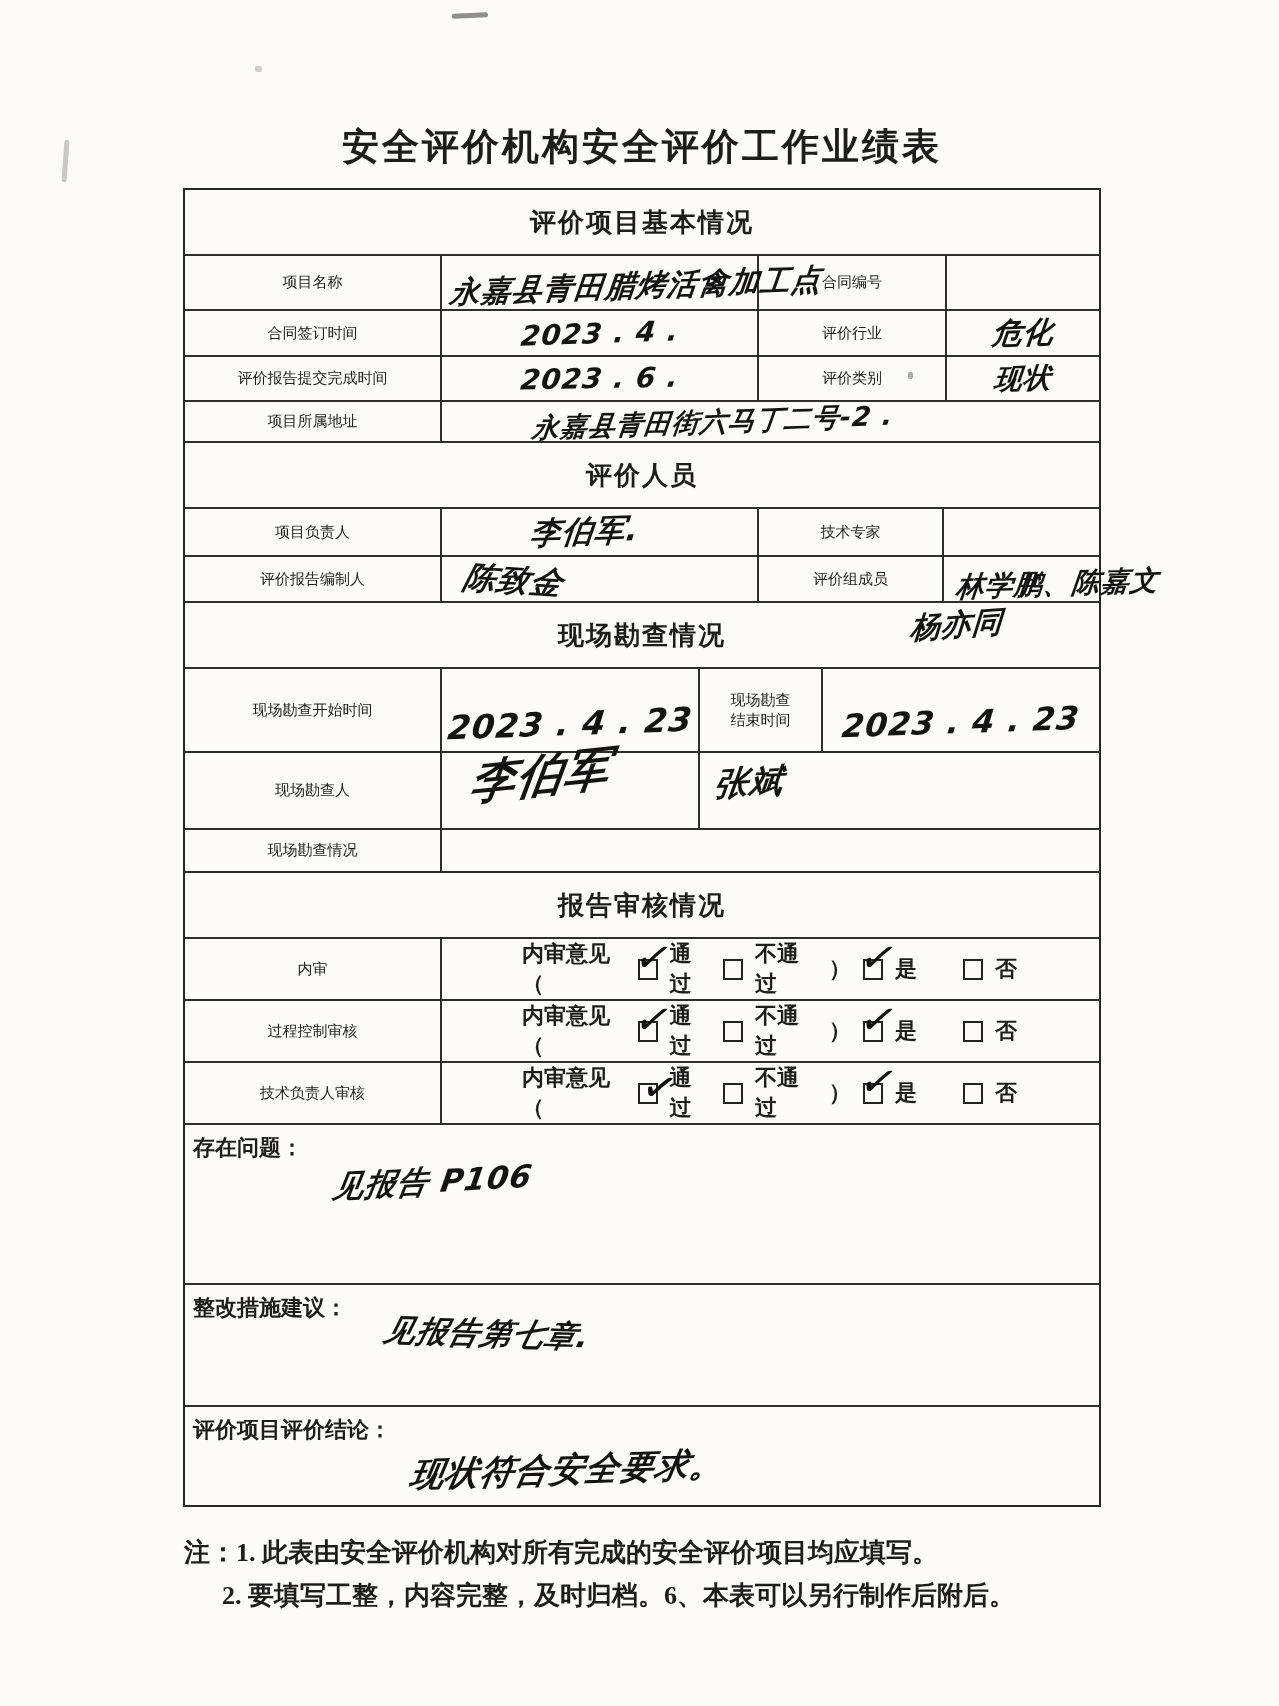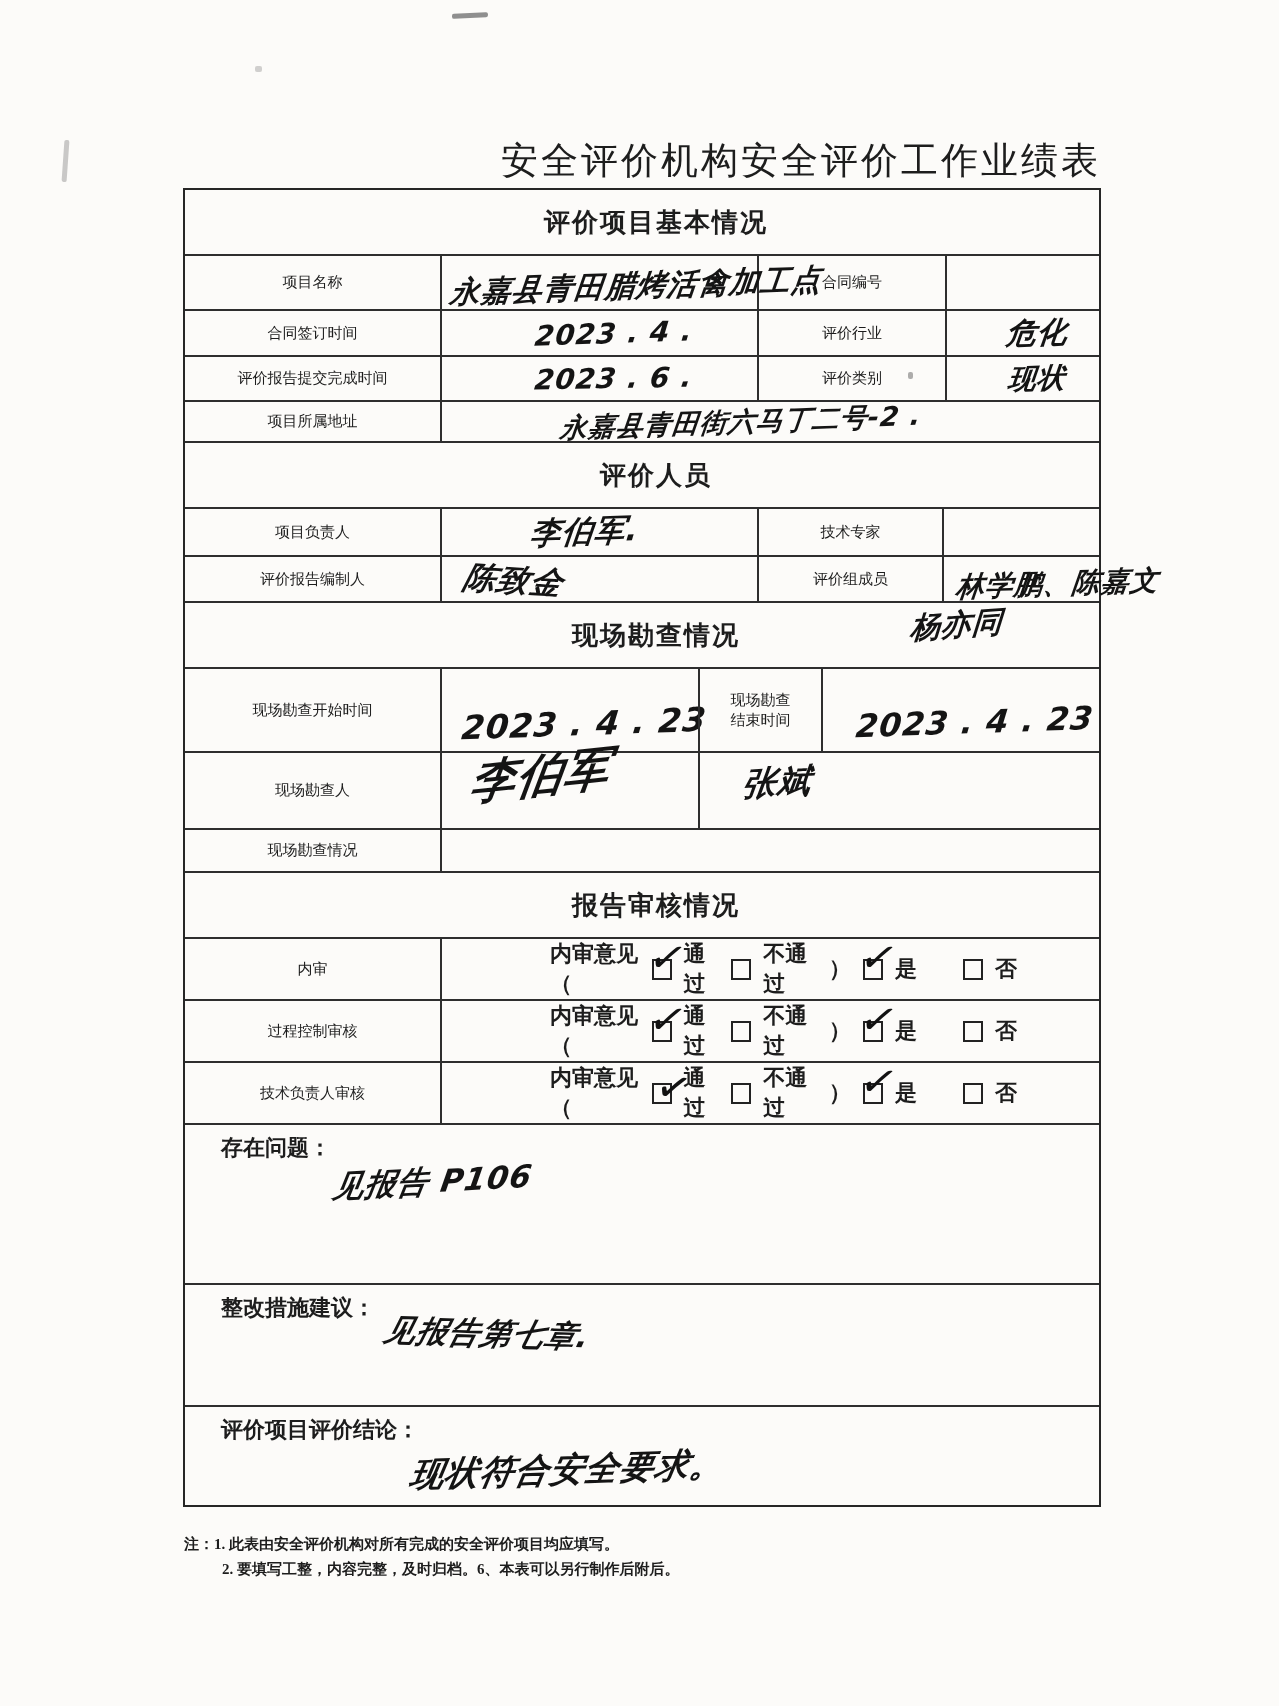--- a/index.html
+++ b/index.html
@@ -14,32 +14,32 @@
   .page { position:absolute; inset:0; }
 
   
   .artifact { position:absolute; background:#6b6b6b; border-radius:2px; }
   .art-dash  { left:452px; top:13px;  width:36px; height:5px; transform:rotate(-3deg); opacity:.75;}
   .art-edge1 { left:63px;  top:140px; width:5px;  height:42px; transform:rotate(4deg); opacity:.35;}
   .art-edge2 { left:255px; top:66px;  width:7px;  height:6px;  opacity:.3;}
   .art-dot   { left:908px; top:372px; width:5px;  height:7px;  opacity:.55;}
 
   .doc-title {
-    position:absolute; top:136px; left:183px; width:918px;
-    text-align:right; font-size:37px; font-weight:normal; letter-spacing:3px;
+    position:absolute; top:122px; left:183px; width:918px;
+    text-align:center; font-size:37px; font-weight:bold; letter-spacing:3px;
   }
 
   .form-table {
     position:absolute; left:183px; top:188px; width:918px;
     border:2px solid #262626;
     background:transparent;
   }
   .trow { display:grid; border-top:2px solid #2e2e2e; position:relative; }
   .trow:first-child { border-top:none; }
-  .cell { position:relative; border-left:2px solid #2e2e2e; display:flex; align-items:center; justify-content:center;padding-left:28px; }
+  .cell { position:relative; border-left:2px solid #2e2e2e; display:flex; align-items:center; justify-content:center; }
   .cell:first-child { border-left:none; }
   .cell.vleft { justify-content:flex-start; }
 
   .cols4a { grid-template-columns:255px 317px 188px auto; }
   .cols4b { grid-template-columns:255px 317px 185px auto; }
   .cols4c { grid-template-columns:255px 258px 123px auto; }
   .cols2  { grid-template-columns:255px auto; }
   .cols1  { grid-template-columns:auto; }
 
   .sec-header { text-align:center; font-weight:bold; font-size:26px; padding:15px 0 14px; letter-spacing:2px; }
@@ -65,21 +65,21 @@
     width:20px; height:21px; border:2.5px solid #222; background:transparent;
     margin:0 6px; flex:none;
   }
   .checkbox .check {
     position:absolute; left:-4px; top:-24px;
     font-family:"DejaVu Sans", sans-serif;
     font-size:42px; line-height:1; color:#121212; font-weight:bold;
     transform:rotate(6deg) skewX(-10deg);
   }
 
-  .notes { position:absolute; left:184px; top:1532px; width:980px; font-size:15px; font-weight:bold; line-height:1.65; }
+  .notes { position:absolute; left:184px; top:1532px; width:980px; font-size:26px; font-weight:bold; line-height:1.65; }
   .notes .note2 { padding-left:38px; }
 
   
   .h-name { min-height:55px; }
   .h-sign { min-height:46px; }
   .h-rep  { min-height:45px; }
   .h-addr { min-height:41px; }
   .h-lead { min-height:48px; }
   .h-comp { min-height:46px; }
   .h-sstart { min-height:84px; }

